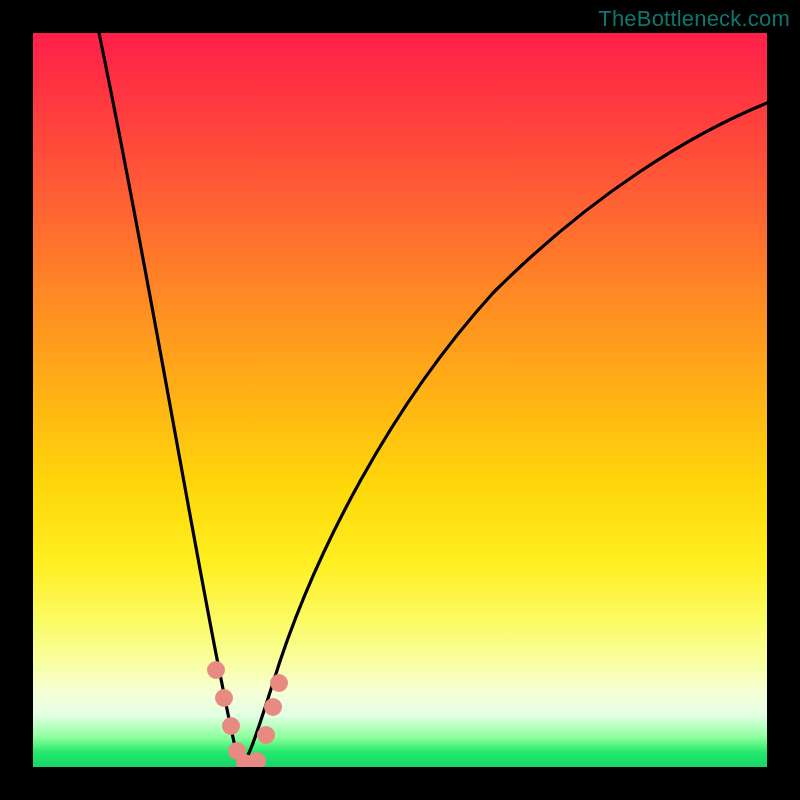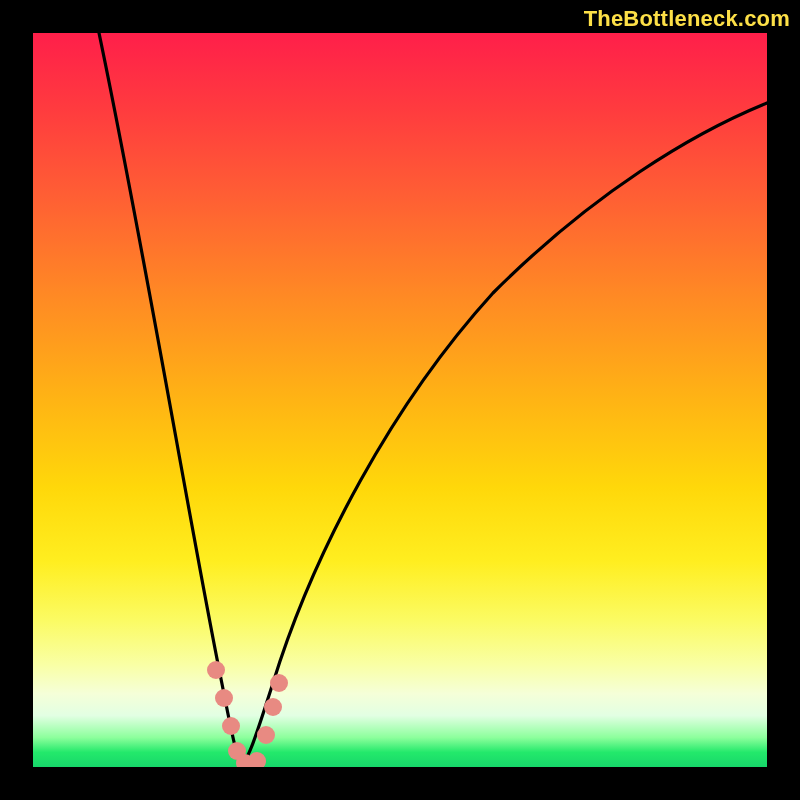--- a/index.html
+++ b/index.html
@@ -40,23 +40,23 @@
       #e2ffe3 93%,
       #8cff9c 96%,
       #23e96b 98%,
       #17d66a 100%
     );
   }
   .watermark {
     position: absolute;
     top: 6px;
     right: 10px;
-    color: #fde047;
+    color: #0f766e;
     font-size: 22px;
-    font-weight: 700;
+    font-weight: 400;
     letter-spacing: 0.2px;
   }
   svg.curve {
     position: absolute;
     left: 0;
     top: 0;
     width: 734px;
     height: 734px;
   }
 </style>

